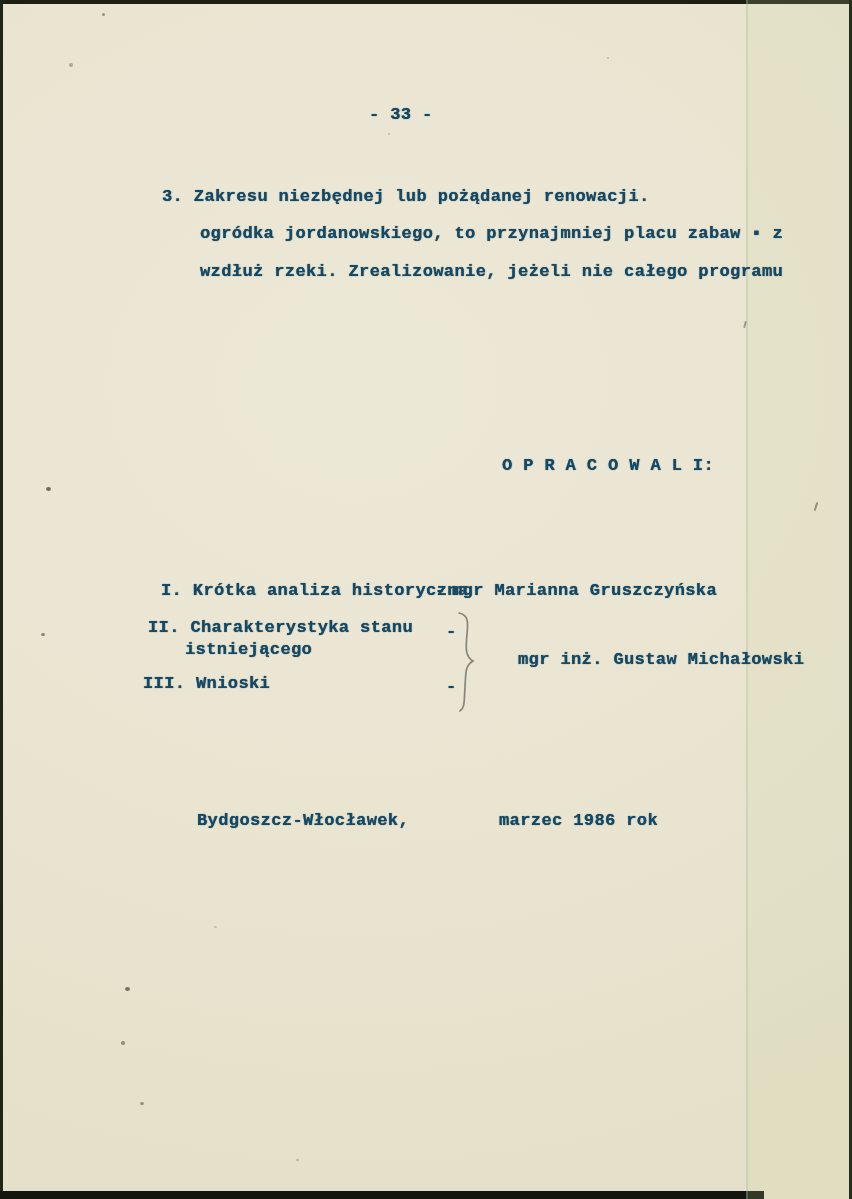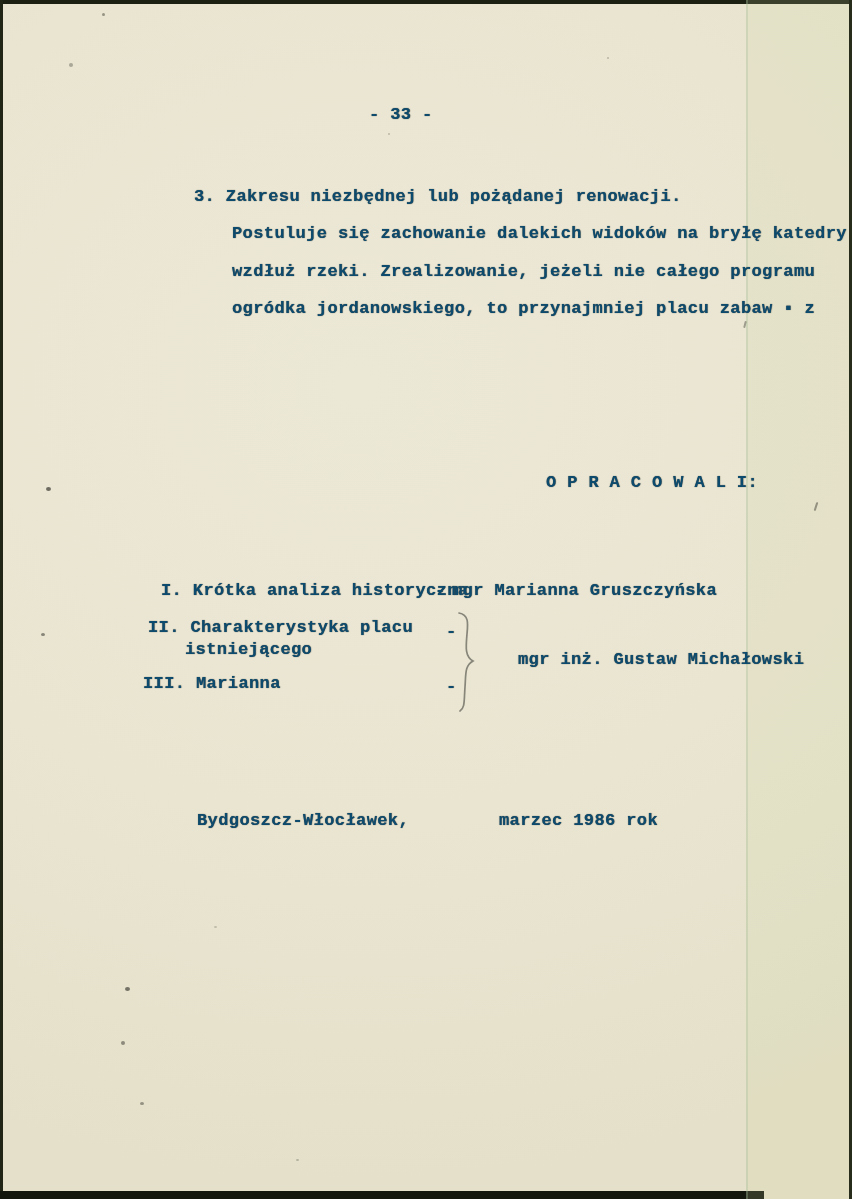--- a/index.html
+++ b/index.html
@@ -35,26 +35,26 @@
   .edge-bottom { position:absolute; left:0; top:1191px; width:764px; height:8px; background:#12160d; }
 
   
   .crease { position:absolute; left:746px; top:0; width:2px; height:1199px; background:rgba(172,192,152,0.45); }
   .right-band { position:absolute; left:748px; top:0; width:101px; height:1199px; background:rgba(206,210,163,0.18); }
 
   
   #page-number { left:369px; top:105px; }
 
   
-  #paragraph { position:absolute; left:162px; top:178px;margin-left:32px; }
+  #paragraph { position:absolute; left:162px; top:178px; }
   #paragraph .tline { height:37.3px; line-height:37.3px; }
   #paragraph .tline.indent { margin-left:38px; }
 
   
-  #heading { left:502px; top:473px;margin-left:44px; }
+  #heading { left:502px; top:456px; }
 
   
   #credit1-label  { left:161px; top:581px; }
   #credit1-dash   { left:435px; top:581px; }
   #credit1-author { left:452px; top:581px; }
   #credit2-label  { left:148px; top:618px; }
   #credit2-cont   { left:185px; top:640px; }
   #credit2-dash   { left:446px; top:622px; }
   #credit3-label  { left:143px; top:674px; }
   #credit3-dash   { left:446px; top:677px; }
@@ -89,36 +89,35 @@
 <div class="edge-left"></div>
 <div class="edge-right"></div>
 <div class="edge-bottom"></div>
 <div class="right-band"></div>
 <div class="crease"></div>
 
 <div class="type" id="page-number">- 33 -</div>
 
 <div id="paragraph">
   <div class="type tline" style="position:static">3. Zakresu niezbędnej lub pożądanej renowacji.</div>
-  <div class="type tline indent" style="position:static">Postuluje się zachowanie dalekich widoków na bryłę katedry</div>
+  <div class="type tline indent" style="position:static">ogródka jordanowskiego, to przynajmniej placu zabaw ▪ z</div>
   <div class="type tline indent" style="position:static">wzdłuż rzeki. Zrealizowanie, jeżeli nie całego programu</div>
-  <div class="type tline indent" style="position:static">ogródka jordanowskiego, to przynajmniej placu zabaw ▪ z</div>
 </div>
 
 <div class="type" id="heading">O P R A C O W A L I:</div>
 
 <div class="type" id="credit1-label">I. Krótka analiza historyczna</div>
 <div class="type" id="credit1-dash">-</div>
 <div class="type" id="credit1-author">mgr Marianna Gruszczyńska</div>
 
-<div class="type" id="credit2-label">II. Charakterystyka placu</div>
+<div class="type" id="credit2-label">II. Charakterystyka stanu</div>
 <div class="type" id="credit2-cont">istniejącego</div>
 <div class="type" id="credit2-dash">-</div>
 
-<div class="type" id="credit3-label">III. Marianna</div>
+<div class="type" id="credit3-label">III. Wnioski</div>
 <div class="type" id="credit3-dash">-</div>
 
 <svg id="brace" viewBox="0 0 30 104">
   <path d="M7 3 C17 5, 16 13, 15 24 C14 36, 12.5 46, 21 51 C12.5 56, 14 64, 13 77 C12 91, 13 98, 8 101"></path>
 </svg>
 
 <div class="type" id="joint-author">mgr inż. Gustaw Michałowski</div>
 
 <div class="type" id="footer-location">Bydgoszcz-Włocławek,</div>
 <div class="type" id="footer-date">marzec 1986 rok</div>

